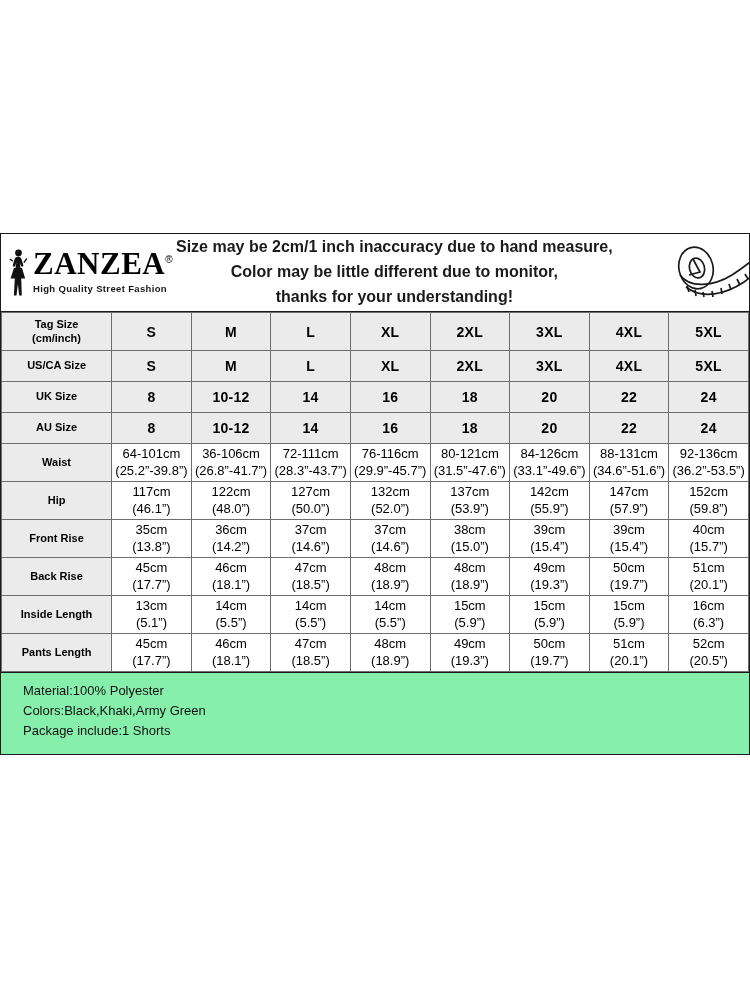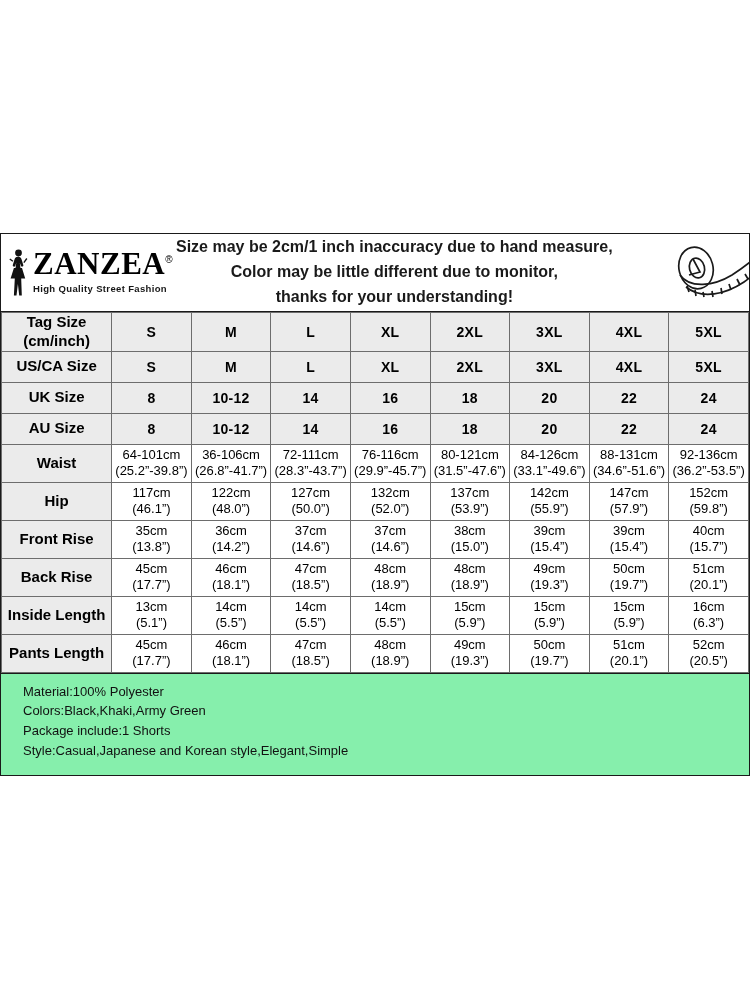--- a/index.html
+++ b/index.html
@@ -106,21 +106,21 @@
     border: 1px solid #6d6d6d;
     text-align: center;
     vertical-align: middle;
     font-size: 13px;
     color: #000;
     padding: 0;
   }
   table.size-table td.rowlabel {
     background: #ebebeb;
     font-weight: 700;
-    font-size: 15px;
+    font-size: 11px;
     line-height: 1.25;
   }
   tr.headrow td {
     background: #ebebeb;
     font-weight: 700;
     font-size: 14px;
   }
   tr.headrow.tall td { height: 37px; }
   tr.headrow td.val { letter-spacing: 0.3px; }
   tr.datarow td { height: 37px; background: #ffffff; }
@@ -461,16 +461,15 @@
           </td>
       </tr>
 
     </tbody>
   </table>
 
   <div class="footer">
     <div>Material:100% Polyester</div>
     <div>Colors:Black,Khaki,Army Green</div>
     <div>Package include:1 Shorts</div>
-    <div>Style:Casual,Japanese and Korean style,Elegant,Simple</div>
   </div>
 
 </div>
 
 </body></html>

